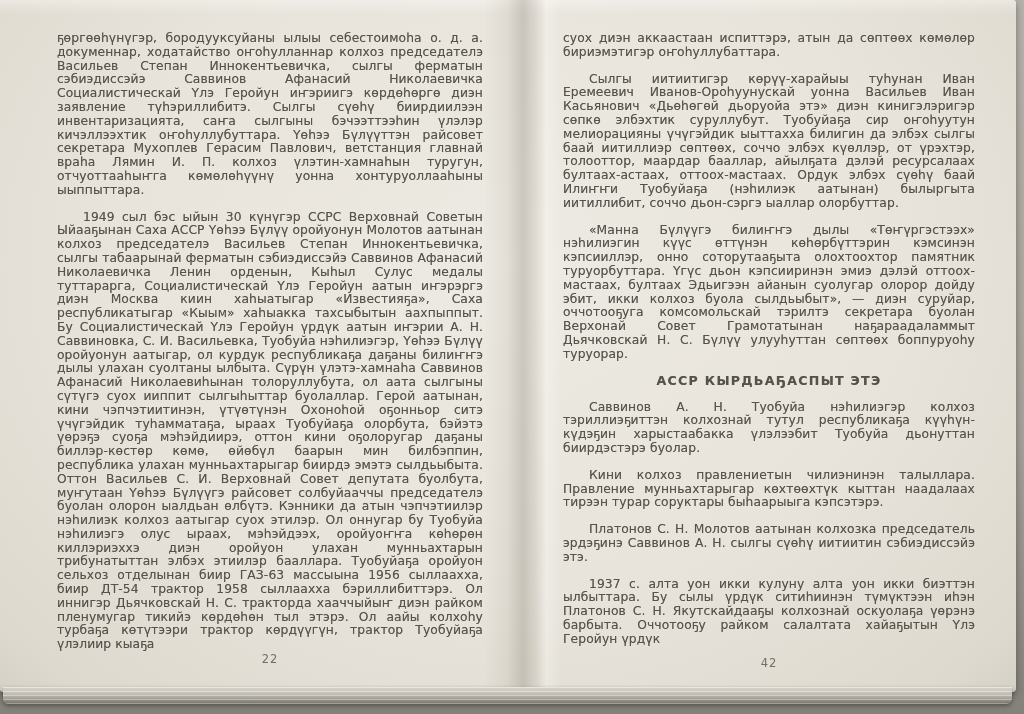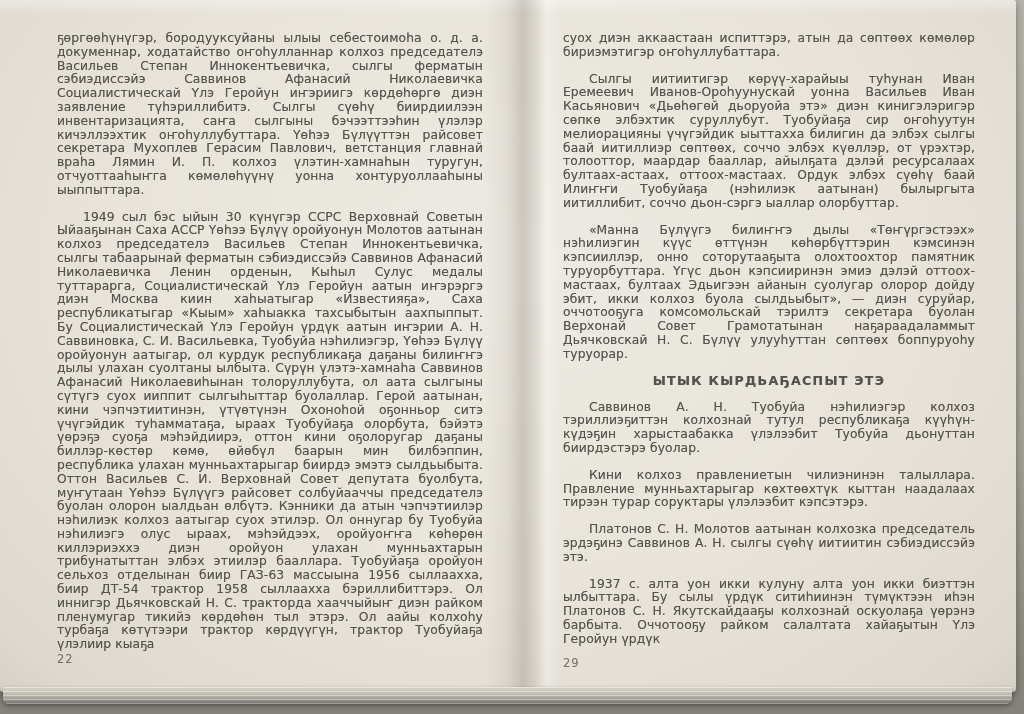--- a/index.html
+++ b/index.html
@@ -45,21 +45,21 @@
     text-shadow: 0 0 0.4px rgba(86, 83, 77, 0.55);
   }
   .indent { text-indent: 26px; margin-top: 13px; }
   .heading {
     margin: 11px 0 9px 0;
     font-size: 12.6px; font-weight: bold; letter-spacing: 1.3px;
     text-align: center; color: #55524c;
     text-shadow: 0 0 0.4px rgba(86, 83, 77, 0.55);
   }
   .page-number {
-    position: absolute; text-align: left;
+    position: absolute; text-align: center;
     font-size: 11.5px; letter-spacing: 1px; color: #716e67;
   }
   .pagenum-left  { left: 57px;  width: 426px; top: 652px; }
   .pagenum-right { left: 563px; width: 412px; top: 656px; }
   .page-edges {
     position: absolute; left: 3px; right: 12px; top: 687px; height: 17px;
     border-radius: 0 0 6px 5px;
     background-image:
       repeating-linear-gradient(180deg,
         rgba(255,255,255,0.28) 0px, rgba(255,255,255,0.28) 1px,
@@ -77,25 +77,25 @@
 
     <div class="page page-left">
       <p class="para">ҕөргөөһүнүгэр, бородууксуйаны ылыы себестоимоһа о. д. а. докуменнар, ходатайство оҥоһулланнар колхоз председателэ Васильев Степан Иннокентьевичка, сылгы ферматын сэбиэдиссэйэ Саввинов Афанасий Николаевичка Социалистическай Үлэ Геройун иҥэриигэ көрдөһөргө диэн заявление түһэриллибитэ. Сылгы сүөһү биирдиилээн инвентаризацията, саҥа сылгыны бэчээттээһин үлэлэр кичэллээхтик оҥоһуллубуттара. Үөһээ Бүлүүттэн райсовет секретара Мухоплев Герасим Павлович, ветстанция главнай враһа Лямин И. П. колхоз үлэтин-хамнаһын туругун, отчуоттааһыҥга көмөлөһүүнү уонна хонтуруоллааһыны ыыппыттара.</p>
       <p class="para indent">1949 сыл бэс ыйын 30 күнүгэр ССРС Верховнай Советын Ыйааҕынан Саха АССР Үөһээ Бүлүү оройуонун Молотов аатынан колхоз председателэ Васильев Степан Иннокентьевичка, сылгы табаарынай ферматын сэбиэдиссэйэ Саввинов Афанасий Николаевичка Ленин орденын, Кыһыл Сулус медалы туттарарга, Социалистическай Үлэ Геройун аатын иҥэрэргэ диэн Москва киин хаһыатыгар «Известияҕа», Саха республикатыгар «Кыым» хаһыакка тахсыбытын аахпыппыт. Бу Социалистическай Үлэ Геройун үрдүк аатын иҥэрии А. Н. Саввиновка, С. И. Васильевка, Туобуйа нэһилиэгэр, Үөһээ Бүлүү оройуонун аатыгар, ол курдук республикаҕа даҕаны билиҥҥэ дылы улахан суолтаны ылбыта. Сүрүн үлэтэ-хамнаһа Саввинов Афанасий Николаевиһынан толоруллубута, ол аата сылгыны сүтүгэ суох ииппит сылгыһыттар буолаллар. Герой аатынан, кини чэпчэтиитинэн, үтүөтүнэн Охоноһой оҕонньор ситэ үчүгэйдик туһамматаҕа, ыраах Туобуйаҕа олорбута, бэйэтэ үөрэҕэ суоҕа мэһэйдиирэ, оттон кини оҕолоругар даҕаны биллэр-көстөр көмө, өйөбүл баарын мин билбэппин, республика улахан мунньахтарыгар биирдэ эмэтэ сылдьыбыта. Оттон Васильев С. И. Верховнай Совет депутата буолбута, муҥутаан Үөһээ Бүлүүгэ райсовет солбуйааччы председателэ буолан олорон ыалдьан өлбүтэ. Кэнники да атын чэпчэтиилэр нэһилиэк колхоз аатыгар суох этилэр. Ол оннугар бу Туобуйа нэһилиэгэ олус ыраах, мэһэйдээх, оройуоҥҥа көһөрөн киллэриэххэ диэн оройуон улахан мунньахтарын трибунатыттан элбэх этиилэр бааллара. Туобуйаҕа оройуон сельхоз отделынан биир ГАЗ-63 массыына 1956 сыллаахха, биир ДТ-54 трактор 1958 сыллаахха бэриллибиттэрэ. Ол иннигэр Дьячковскай Н. С. тракторда хааччыйыҥ диэн райком пленумугар тикийэ көрдөһөн тыл этэрэ. Ол аайы колхоһу турбаҕа көтүтээри трактор көрдүүгүн, трактор Туобуйаҕа үлэлиир кыаҕа</p>
     </div>
 
     <div class="page page-right">
       <p class="para">суох диэн аккаастаан испиттэрэ, атын да сөптөөх көмөлөр бириэмэтигэр оҥоһуллубаттара.</p>
       <p class="para indent">Сылгы иитиитигэр көрүү-харайыы туһунан Иван Еремеевич Иванов-Ороһуунускай уонна Васильев Иван Касьянович «Дьөһөгөй дьоруойа этэ» диэн кинигэлэригэр сөпкө элбэхтик суруллубут. Туобуйаҕа сир оҥоһуутун мелиорацияны үчүгэйдик ыыттахха билигин да элбэх сылгы баай иитиллиэр сөптөөх, соччо элбэх күөллэр, от үрэхтэр, толооттор, маардар бааллар, айылҕата дэлэй ресурсалаах бултаах-астаах, оттоох-мастаах. Ордук элбэх сүөһү баай Илиҥҥи Туобуйаҕа (нэһилиэк аатынан) былыргыта иитиллибит, соччо дьон-сэргэ ыаллар олорбуттар.</p>
       <p class="para indent">«Манна Бүлүүгэ билиҥҥэ дылы «Төҥүргэстээх» нэһилиэгин күүс өттүнэн көһөрбүттэрин кэмсинэн кэпсииллэр, онно соторутааҕыта олохтоохтор памятник туруорбуттара. Үгүс дьон кэпсииринэн эмиэ дэлэй оттоох-мастаах, бултаах Эдьигээн айанын суолугар олорор дойду эбит, икки колхоз буола сылдьыбыт», — диэн суруйар, оччотооҕуга комсомольскай тэрилтэ секретара буолан Верхонай Совет Грамотатынан наҕараадаламмыт Дьячковскай Н. С. Бүлүү улууһуттан сөптөөх боппуруоһу туруорар.</p>
-      <h2 class="heading">ЫТЫК КЫРДЬАҔАСПЫТ ЭТЭ</h2>
+      <h2 class="heading">АССР КЫРДЬАҔАСПЫТ ЭТЭ</h2>
       <p class="para indent">Саввинов А. Н. Туобуйа нэһилиэгэр колхоз тэриллиэҕиттэн колхознай тутул республикаҕа күүһүн-күдэҕин харыстаабакка үлэлээбит Туобуйа дьонуттан биирдэстэрэ буолар.</p>
-      <p class="para indent">Кини колхоз правлениетын чилиэнинэн талыллара. Правление мунньахтарыгар көхтөөхтүк кыттан наадалаах тирээн турар соруктары үлэлээбит кэпсэтэрэ.</p>
+      <p class="para indent">Кини колхоз правлениетын чилиэнинэн талыллара. Правление мунньахтарыгар көхтөөхтүк кыттан наадалаах тирээн турар соруктары быһаарыыга кэпсэтэрэ.</p>
       <p class="para indent">Платонов С. Н. Молотов аатынан колхозка председатель эрдэҕинэ Саввинов А. Н. сылгы сүөһү иитиитин сэбиэдиссэйэ этэ.</p>
       <p class="para indent">1937 с. алта уон икки кулуну алта уон икки биэттэн ылбыттара. Бу сылы үрдүк ситиһиинэн түмүктээн иһэн Платонов С. Н. Якутскайдааҕы колхознай оскуолаҕа үөрэнэ барбыта. Оччотооҕу райком салалтата хайаҕытын Үлэ Геройун үрдүк</p>
     </div>
 
     <div class="page-number pagenum-left">22</div>
-    <div class="page-number pagenum-right">29</div>
+    <div class="page-number pagenum-right">42</div>
   </div>
 
   <div class="page-edges"></div>
 </div>
 
 </body></html>

